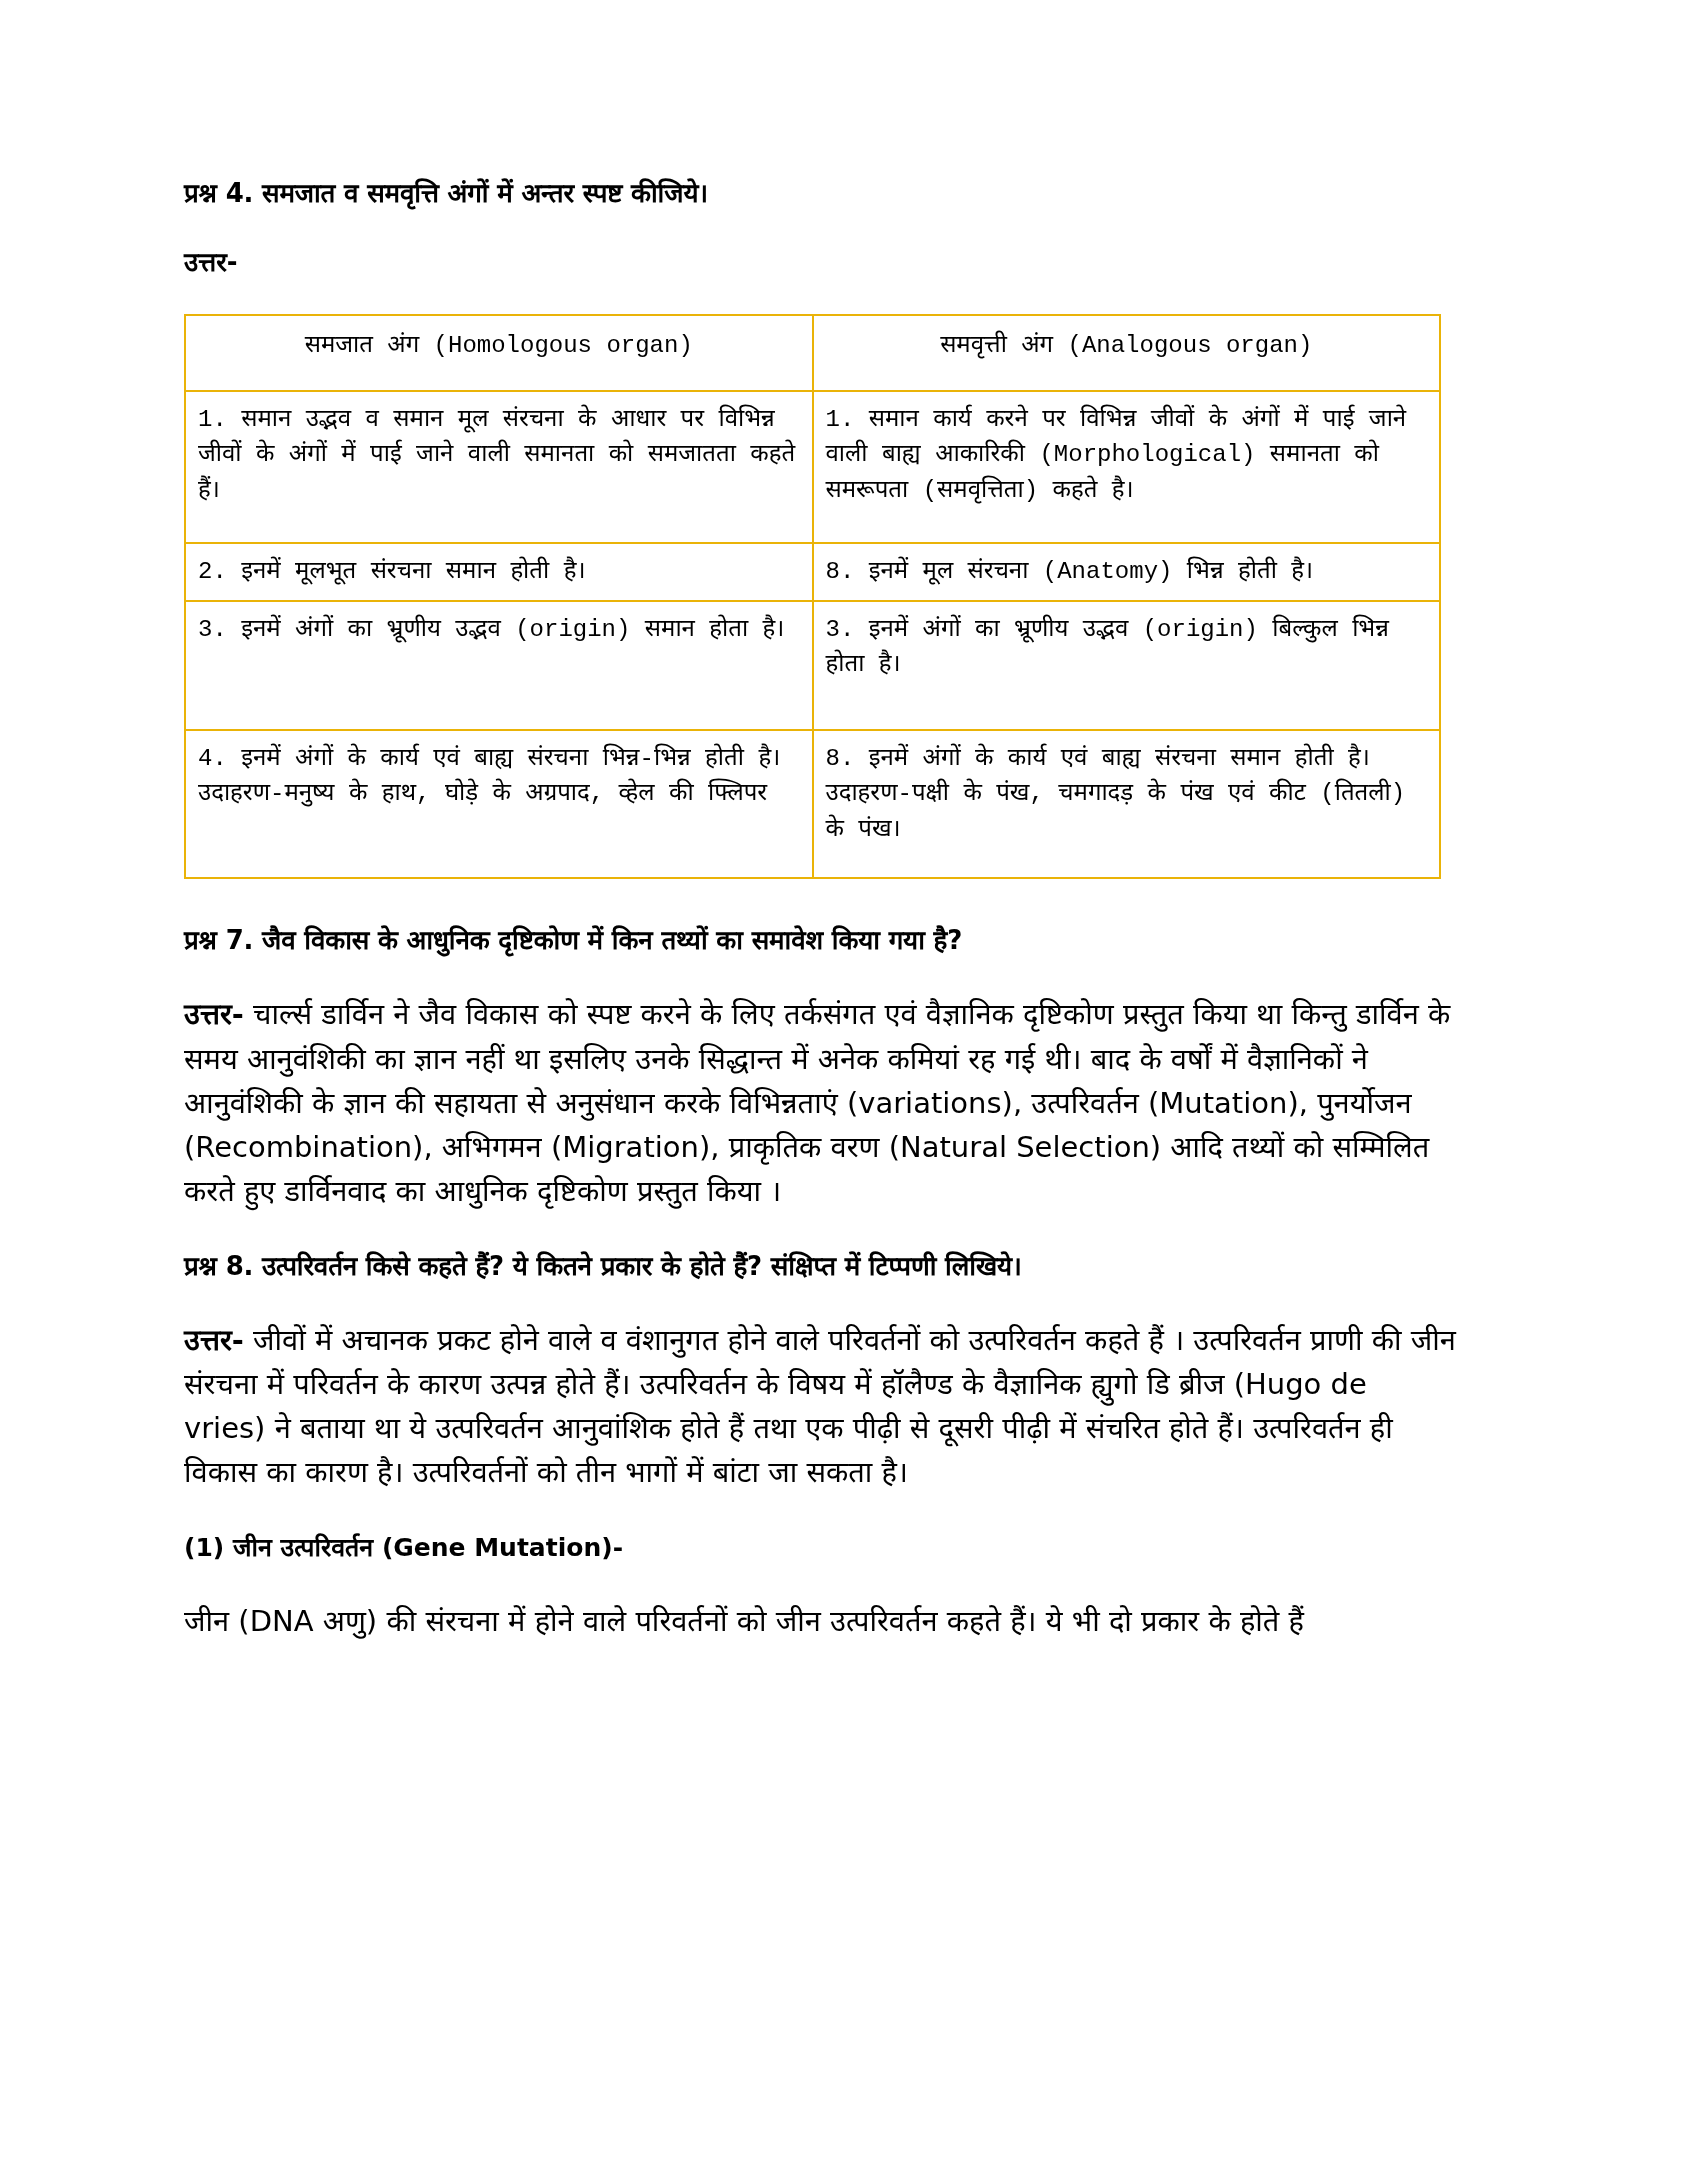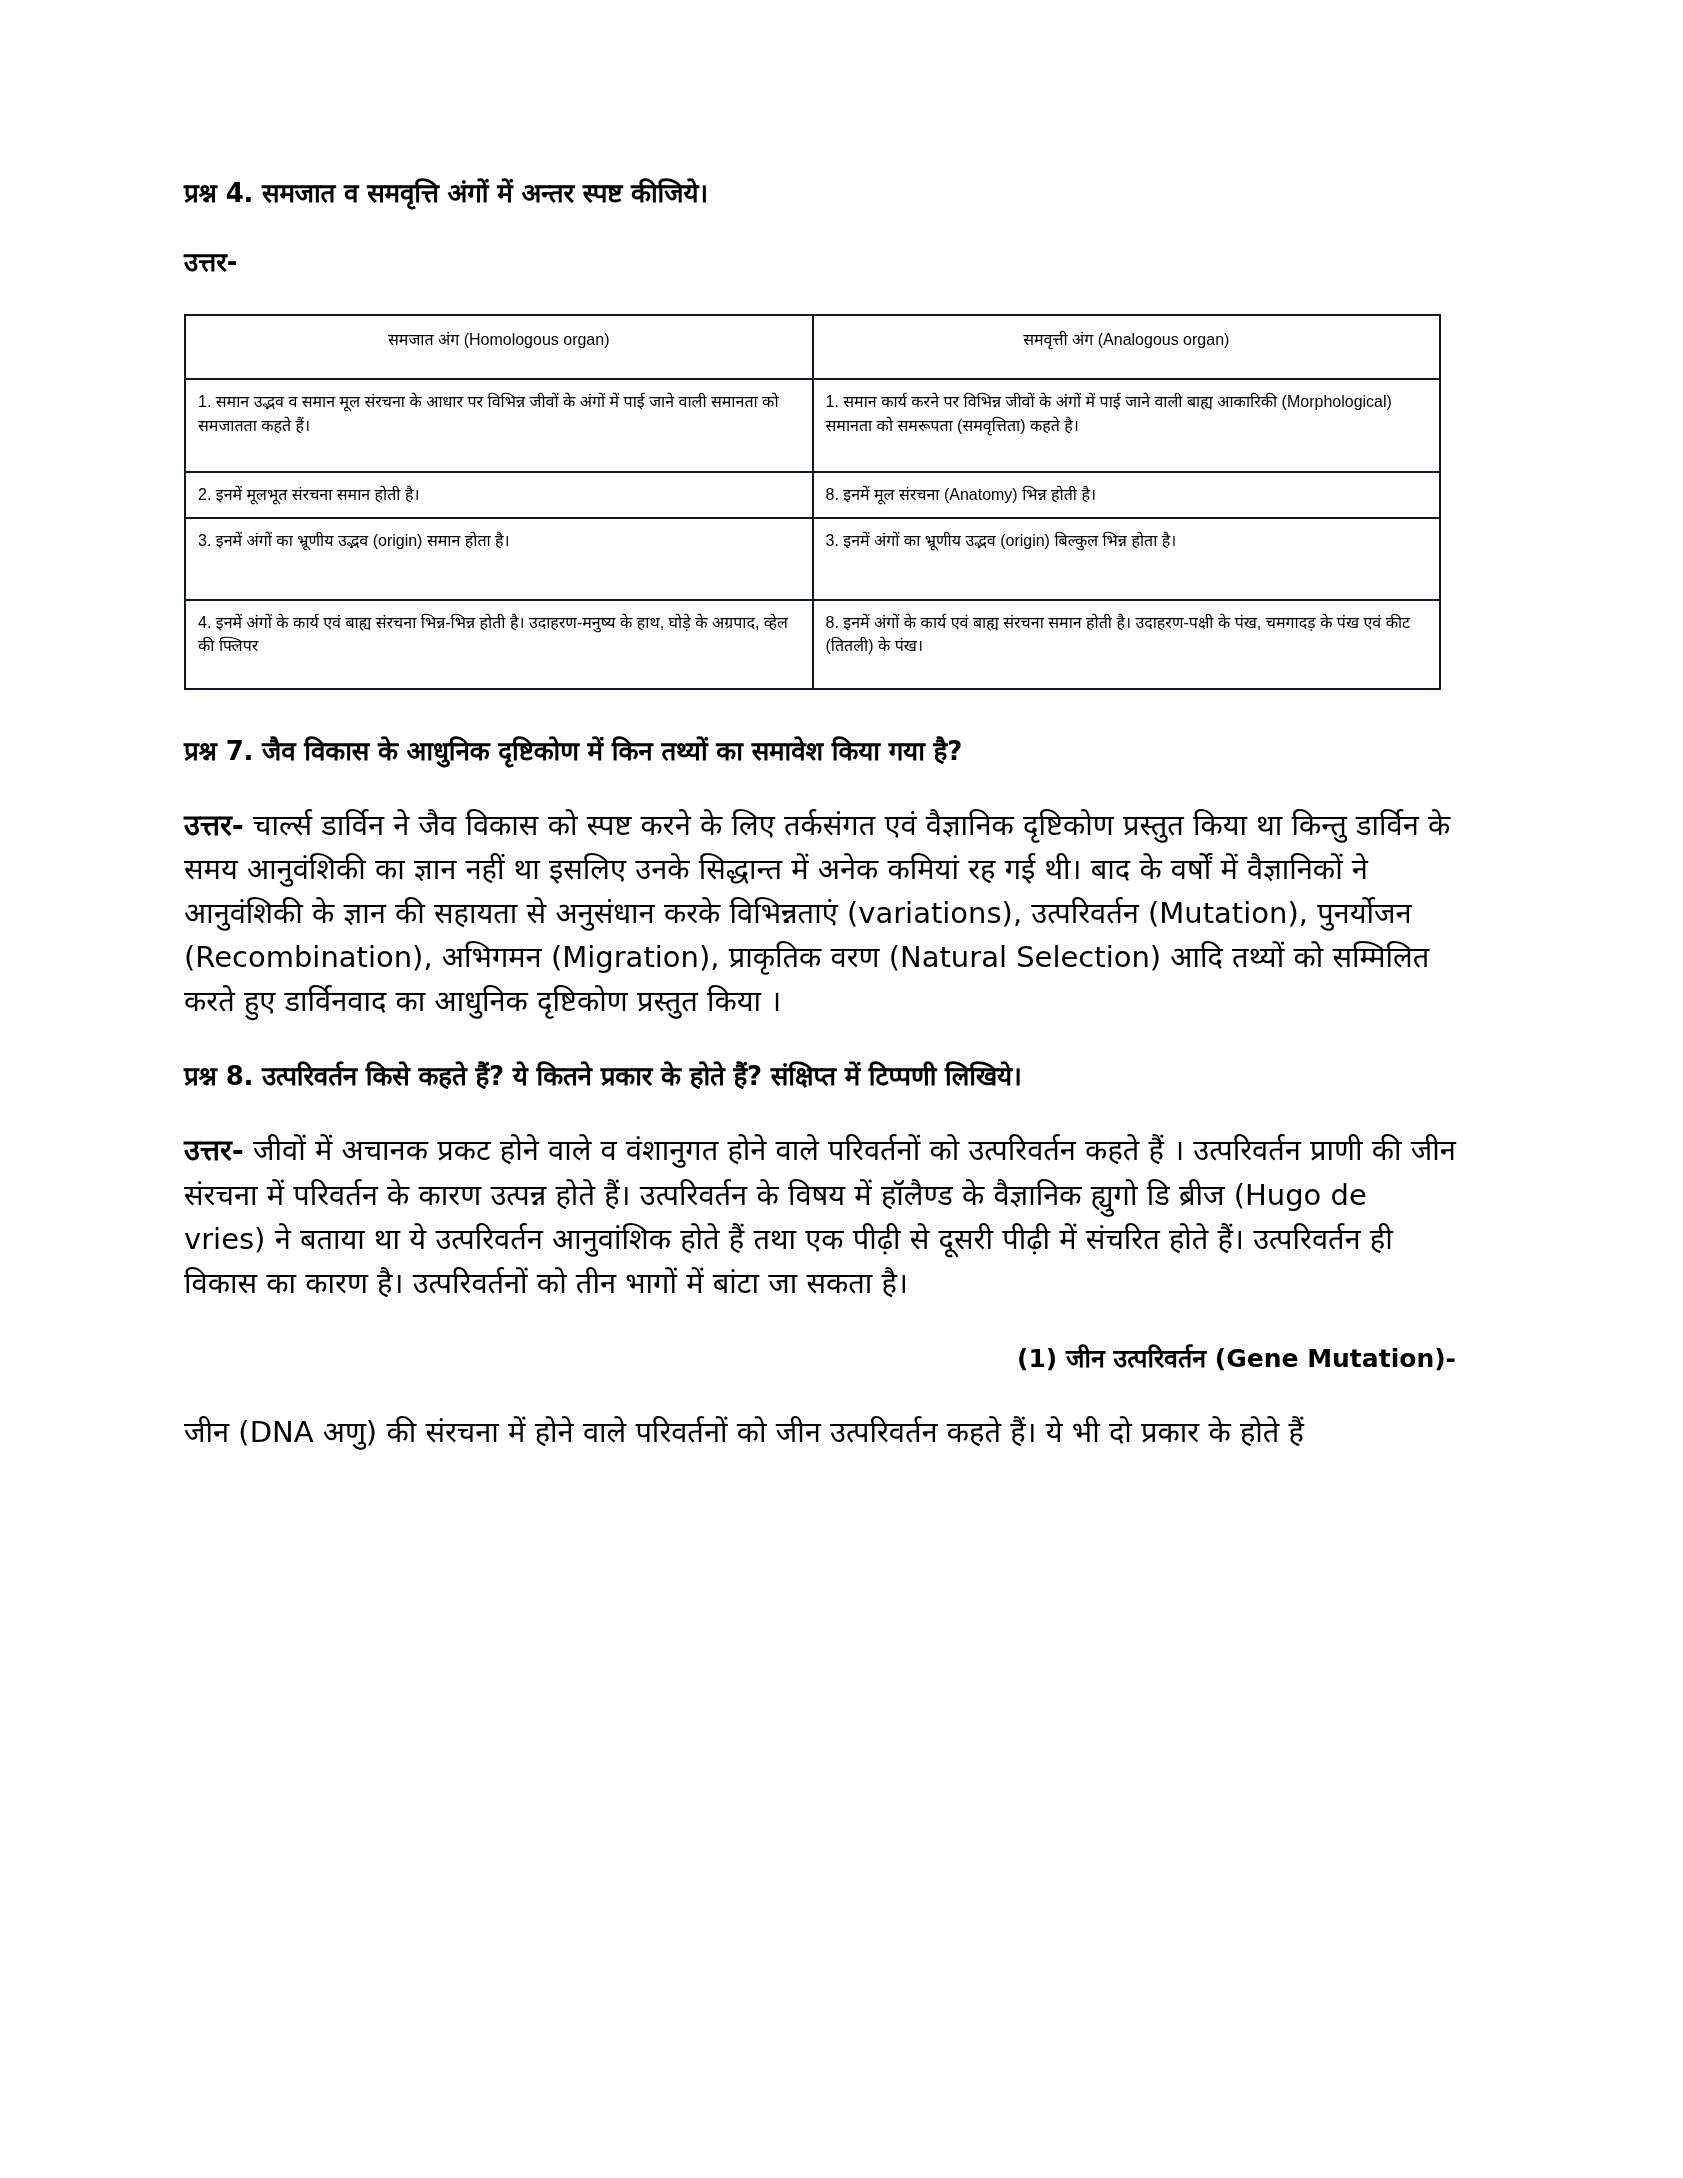--- a/index.html
+++ b/index.html
@@ -57,37 +57,36 @@
   }
   .para .lead {
     font-weight: 700;
   }
   .sub-heading {
     font-family: "DejaVu Sans", "Liberation Sans", sans-serif;
     font-weight: 700;
     font-size: 25px;
     line-height: 1.4;
     margin: 0 0 34px 0;
-    text-align: right;
   }
 
   
   .cmp-table {
     border-collapse: collapse;
     width: 1257px;
     margin: 0 0 44px 0;
     table-layout: fixed;
   }
   .cmp-table td, .cmp-table th {
-    border: 2px solid #0f172a;
+    border: 2px solid #eab308;
     vertical-align: top;
     padding: 10px 12px 14px 12px;
-    font-family: Liberation Sans, sans-serif;
+    font-family: Liberation Mono, monospace;
     font-weight: 400;
-    font-size: 16px;
+    font-size: 24px;
     line-height: 1.48;
     text-align: left;
   }
   .cmp-table th {
     text-align: center;
     font-weight: 400;
     padding: 12px 12px 26px 12px;
   }
   .cmp-table .row-tall td {
     padding-bottom: 34px;

